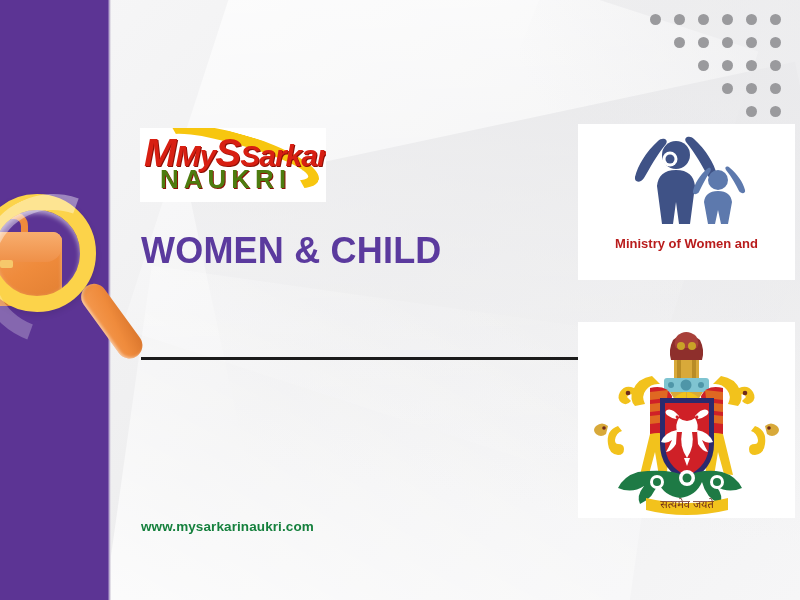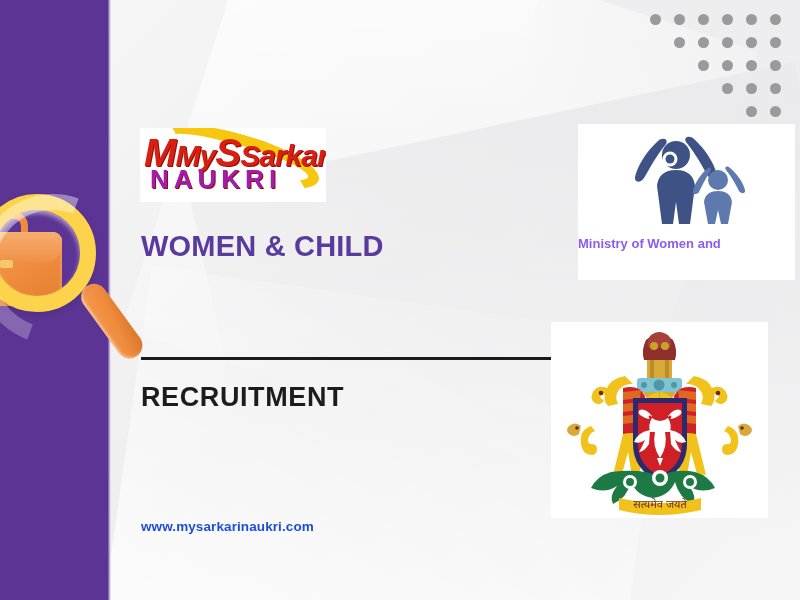--- a/index.html
+++ b/index.html
@@ -129,63 +129,63 @@
   .logo-l1{
     position:absolute; left:4px; top:5px; width:178px;
     font-weight:bold; font-style:italic; font-size:30px;
     letter-spacing:-1px; line-height:1;
     color:#d81f12;
     text-shadow:1px 1px 0 #8d0f06;
     white-space:nowrap;
   }
   .logo-l1 .cap{ font-size:39px; }
   .logo-l2{
-    position:absolute; left:10px; top:38px; width:176px;
+    position:absolute; left:20px; top:38px; width:176px;
     font-weight:bold; font-size:26px; line-height:1;
-    letter-spacing:5px; color:#a21caf;
+    letter-spacing:5px; color:#4d7c0f;
     text-shadow:1px 1px 0 #8d0f06;
     white-space:nowrap;
   }
 
   
   .headline{
     position:absolute; left:141px; top:228px; width:470px;
-    font-size:29px; font-weight:bold; line-height:1.30;
+    font-size:36px; font-weight:bold; line-height:1.30;
     letter-spacing:.2px;
     color:#5b3a9e;
     text-transform:uppercase;
   }
   .divider{
     position:absolute; left:141px; top:357px;
     width:437px; height:3px; background:#1b1b1b;
   }
   .subhead{
     position:absolute; left:141px; top:382px;
     font-size:27px; font-weight:bold; letter-spacing:.6px;
     color:#1c1c1c; text-transform:uppercase;
   }
   .site{
     position:absolute; left:141px; top:519px;
     font-size:13.5px; font-weight:bold; letter-spacing:.1px;
-    color:#1d4ed8;
+    color:#15803d;
   }
 
   
   .card{
     position:absolute; background:#ffffff;
   }
   .card-wcd{ left:578px; top:124px; width:217px; height:156px; }
-  .card-emb{ left:551px; top:322px; width:217px; height:196px; }
+  .card-emb{ left:578px; top:322px; width:217px; height:196px; }
 
   
   .wcd-art{ position:absolute; left:0; top:8px; width:217px; height:100px; }
   .wcd-t1{
     position:absolute; left:0; right:0; top:112px;
-    font-size:13px; font-weight:bold;
-    line-height:1.25; color:#8b5cf6;
+    text-align:center; font-size:13px; font-weight:bold;
+    line-height:1.25; color:#b91c1c;
   }
 
   
   .emb-art{ position:absolute; left:0; top:0; width:217px; height:196px; }
 </style>
 </head>
 <body>
 
 <div id="poster">
 
@@ -237,21 +237,20 @@
     </div>
     <div class="logo-l2">NAUKRI</div>
   </div>
 
   <div class="headline">
     <div>WOMEN &amp; CHILD</div>
   </div>
 
   <div class="divider"></div>
 
-  <div class="subhead">RECRUITMENT</div>
 
   <div class="site">www.mysarkarinaukri.com</div>
 
   <div class="card card-wcd">
     <svg class="wcd-art" viewBox="0 0 217 100">
 
       <path d="M88 12 C78 24 72 36 66 46 C63 51 56 51 57 45 C60 33 68 20 80 9 C84 5 91 7 88 12 Z" fill="#3f5286"></path>
       <path d="M108 10 C118 22 124 34 130 44 C133 49 140 49 139 43 C136 31 128 18 116 7 C112 3 105 5 108 10 Z" fill="#3f5286"></path>
       <circle cx="98" cy="23" r="14" fill="#3f5286"></circle>
       <circle cx="92" cy="27" r="7.5" fill="#ffffff"></circle>

